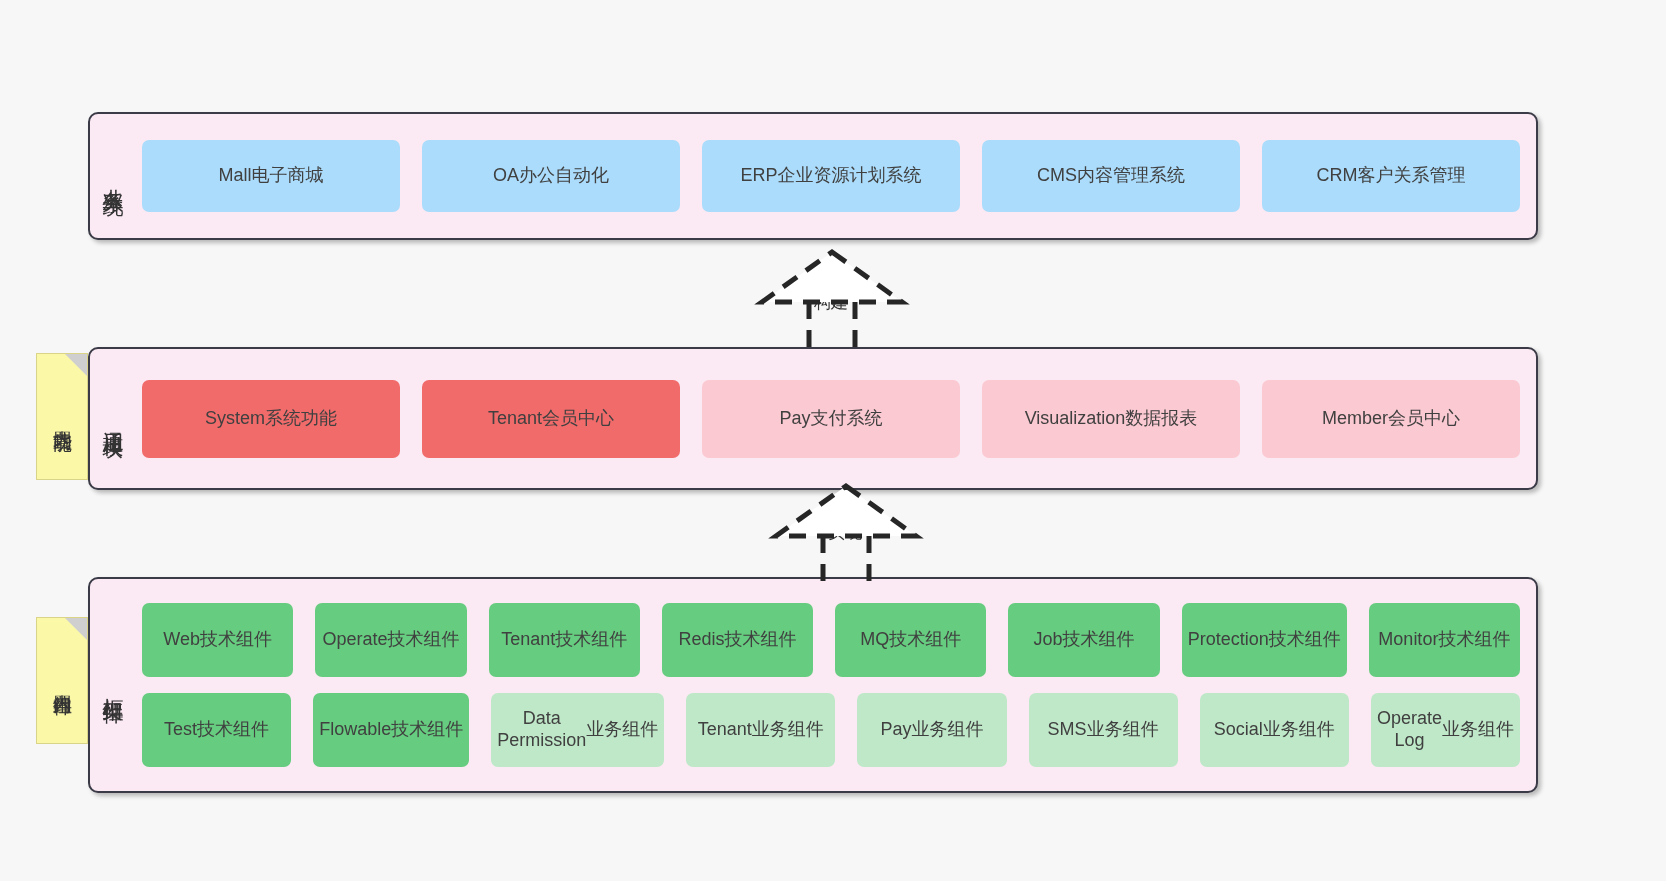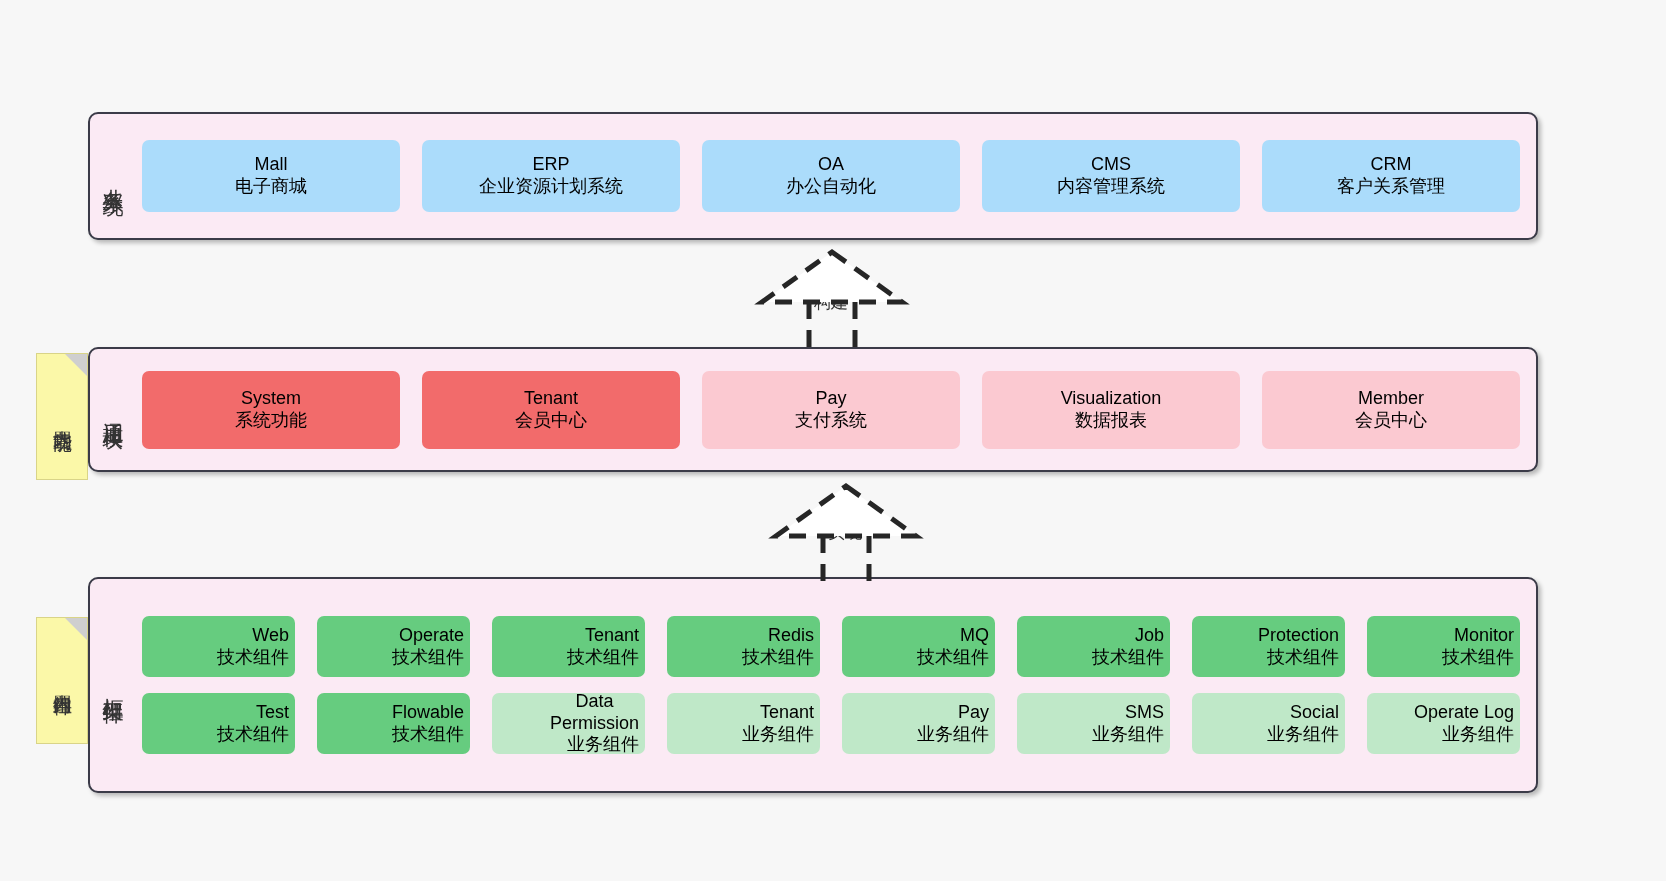--- a/index.html
+++ b/index.html
@@ -58,27 +58,27 @@
     padding: 0 16px 0 6px;
   }
   .row {
     display: flex;
     gap: 22px;
   }
   .cell {
     flex: 1 1 0;
     border-radius: 7px;
     display: flex;
-    flex-direction: column;
+    flex-direction: row;
     align-items: center;
     justify-content: center;
     text-align: center;
     line-height: 1.22;
     font-size: 18px;
-    color: #000000;
+    color: #404040;
     user-select: none;
     box-sizing: border-box;
     padding: 4px 6px;
   }
   .cell .en { white-space: pre-line; }
   .cell .cn { white-space: nowrap; }
 
   
   .sw-blue       { background: #abdcfb; }
   .sw-red        { background: #f26b6b; }
@@ -89,30 +89,30 @@
   
   #layer-business {
     left: 88px;  top: 112px;
     width: 1450px; height: 128px;
   }
   #layer-business .cell { height: 72px; }
 
   
   #layer-modules {
     left: 88px;  top: 347px;
-    width: 1450px; height: 125px;
+    width: 1450px; height: 143px;
   }
   #layer-modules .cell { height: 78px; }
 
   
   #layer-framework {
     left: 88px;  top: 577px;
     width: 1450px; height: 216px;
   }
-  #layer-framework .cell { height: 61px; align-items: flex-end; }
+  #layer-framework .cell { height: 74px; }
 
   
   .note {
     position: absolute;
     background: #fbf8a8;
     border: 1px solid #d9d488;
     box-sizing: border-box;
     display: flex;
     align-items: center;
     justify-content: center;
@@ -160,26 +160,26 @@
 
   <div class="layer" id="layer-business">
     <div class="layer-title">业务系统</div>
     <div class="layer-body">
       <div class="row">
         <div class="cell sw-blue">
           <span class="en">Mall</span>
           <span class="cn">电子商城</span>
         </div>
         <div class="cell sw-blue">
+          <span class="en">OA</span>
+          <span class="cn">办公自动化</span>
+        </div>
+        <div class="cell sw-blue">
           <span class="en">ERP</span>
           <span class="cn">企业资源计划系统</span>
-        </div>
-        <div class="cell sw-blue">
-          <span class="en">OA</span>
-          <span class="cn">办公自动化</span>
         </div>
         <div class="cell sw-blue">
           <span class="en">CMS</span>
           <span class="cn">内容管理系统</span>
         </div>
         <div class="cell sw-blue">
           <span class="en">CRM</span>
           <span class="cn">客户关系管理</span>
         </div>
       </div>

